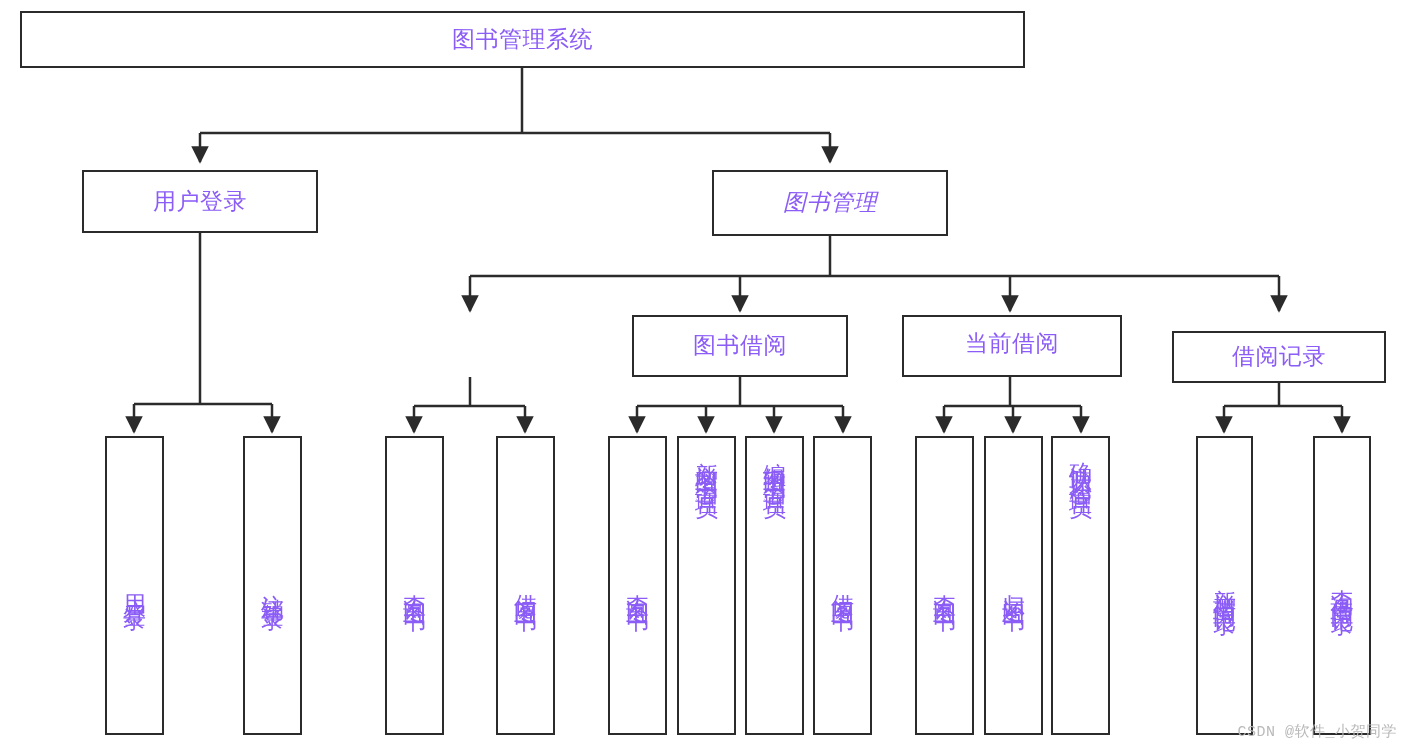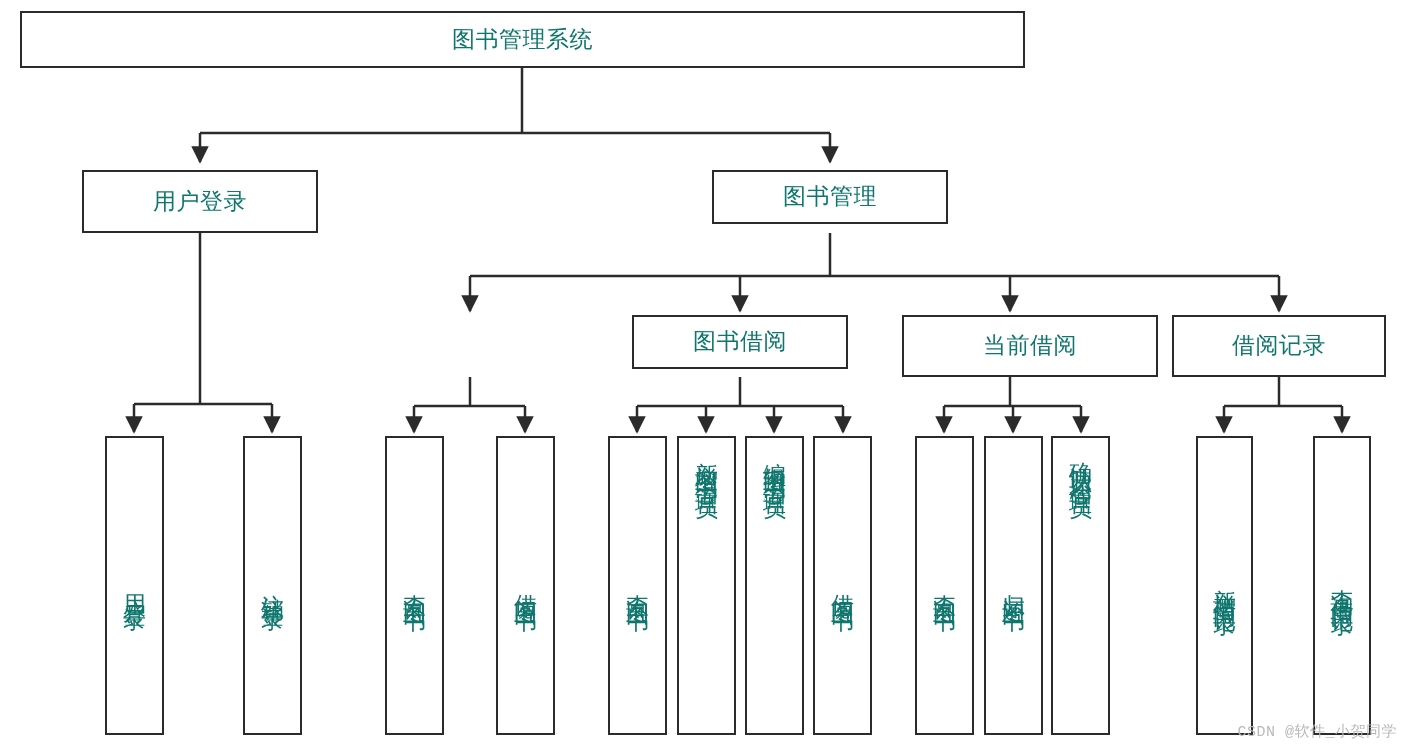--- a/index.html
+++ b/index.html
@@ -30,21 +30,21 @@
     position: absolute;
     box-sizing: border-box;
     background: #ffffff;
     border: 2px solid #2b2b2b;
     display: flex;
     align-items: center;
     justify-content: center;
     z-index: 2;
   }
   .node-label {
-    color: #0f766e;
+    color: #8b5cf6;
     line-height: 1.12;
     text-align: center;
     white-space: nowrap;
   }
   
   .node.horiz .node-label {
     font-size: 23px;
     letter-spacing: 0.5px;
   }
   .node.root .node-label {
@@ -136,31 +136,31 @@
     </g>
   </svg>
 
   <div class="node root horiz" style="left:20px; top:11px; width:1005px; height:57px;">
     <span class="node-label">图书管理系统</span>
   </div>
 
   <div class="node horiz" style="left:82px; top:170px; width:236px; height:63px;">
     <span class="node-label">用户登录</span>
   </div>
-  <div class="node horiz" style="left:712px; top:170px; width:236px; height:54px;">
+  <div class="node horiz" style="left:712px; top:170px; width:236px; height:66px;font-style:italic;">
     <span class="node-label">图书管理</span>
   </div>
 
-  <div class="node horiz" style="left:632px; top:315px; width:216px; height:54px;">
+  <div class="node horiz" style="left:632px; top:315px; width:216px; height:62px;">
     <span class="node-label">图书借阅</span>
   </div>
-  <div class="node horiz" style="left:902px; top:315px; width:256px; height:62px;">
+  <div class="node horiz" style="left:902px; top:315px; width:220px; height:62px;font-family:Liberation Mono, monospace;">
     <span class="node-label">当前借阅</span>
   </div>
-  <div class="node horiz" style="left:1172px; top:315px; width:214px; height:62px;">
+  <div class="node horiz" style="left:1172px; top:331px; width:214px; height:52px;">
     <span class="node-label">借阅记录</span>
   </div>
 
   <div class="node vert mid-text" style="left:105px; top:436px; width:59px; height:299px;">
     <span class="node-label">用户登录</span>
   </div>
   <div class="node vert mid-text" style="left:243px; top:436px; width:59px; height:299px;">
     <span class="node-label">注销登录</span>
   </div>
 

